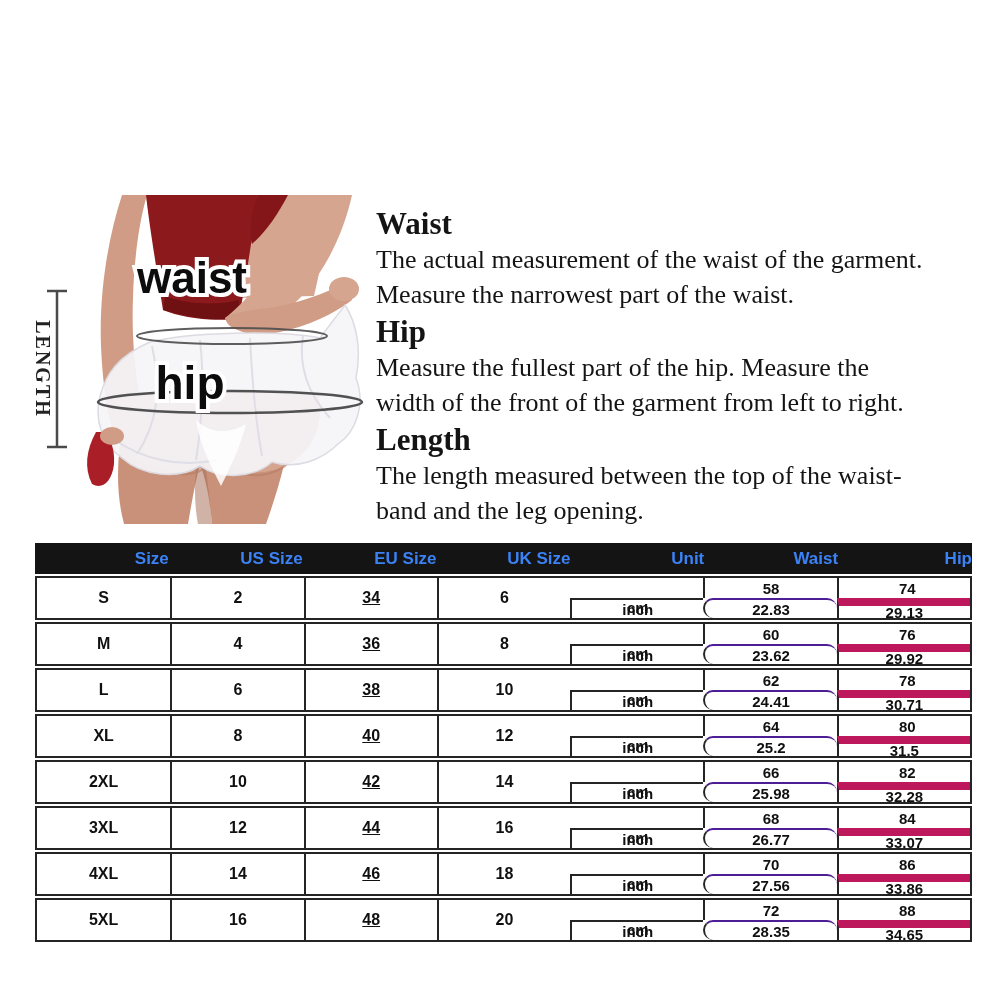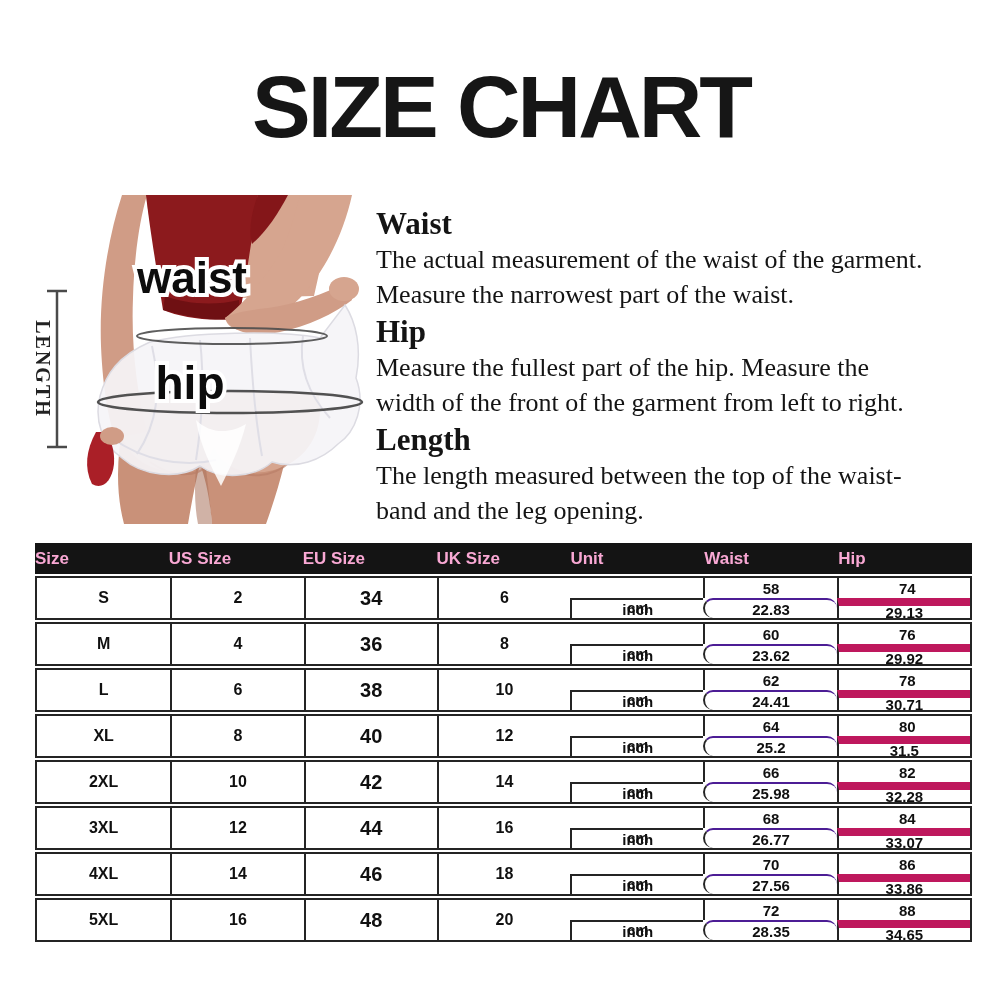--- a/index.html
+++ b/index.html
@@ -13,47 +13,46 @@
   .photo { position:absolute; left:10px; top:195px; width:362px; height:337px; }
 
   .guide { position:absolute; left:376px; top:206px; width:618px;
            font-family:"Liberation Serif",serif; color:#141414; }
   .guide-section { margin-bottom:2px; }
   .guide-heading { font-size:31px; font-weight:bold; line-height:36px; }
   .guide-line { font-size:26px; line-height:35px; }
 
   .size-table { position:absolute; left:35px; top:543px; width:937px; }
   .t-header { display:grid; grid-template-columns:repeat(7,1fr); background:#141414; height:31px; align-items:center; }
-  .hcell { color:#f9a8d4; font-size:17px; font-weight:bold; text-align:left; }
+  .hcell { color:#3b82f6; font-size:17px; font-weight:bold; text-align:right; }
   .t-body { display:flex; flex-direction:column; gap:2px; margin-top:2px; }
   .t-group { display:grid; grid-template-columns:repeat(7,1fr); grid-template-rows:20px 20px;
              border:2px solid #242424; background:#fff; }
   .cell { display:flex; align-items:center; justify-content:center;
           font-size:15px; font-weight:bold; color:#101010; border-left:2px solid #242424; }
   .t-group .cell:nth-child(1){grid-column:1;grid-row:1/3;border-left:none;font-size:16px;}
   .t-group .cell:nth-child(2){grid-column:2;grid-row:1/3;font-size:16px;}
-  .t-group .cell:nth-child(3){grid-column:3;grid-row:1/3;font-size:20px;}
+  .t-group .cell:nth-child(3){grid-column:3;grid-row:1/3;font-size:16px;text-decoration:underline;}
   .t-group .cell:nth-child(4){grid-column:4;grid-row:1/3;font-size:16px;}
   .t-group .cell:nth-child(5){grid-column:5;grid-row:1;margin-top:29px;}
   .t-group .cell:nth-child(6){grid-column:6;grid-row:1;}
   .t-group .cell:nth-child(7){grid-column:7;grid-row:1;padding-left:6px;}
   .t-group .cell:nth-child(8){grid-column:5;grid-row:2;border-top:2px solid #242424;}
   .t-group .cell:nth-child(9){grid-column:6;grid-row:2;border-top:2px solid #4c1d95;border-radius:10px;}
   .t-group .cell:nth-child(10){grid-column:7;grid-row:2;border-top:8px solid #be185d;}
 
   .measure-label { font-family:"Liberation Sans",sans-serif; font-weight:bold;
                    paint-order:stroke; stroke:#ffffff; fill:#0c0c0c; }
   .length-text { font-family:"Liberation Serif",serif; font-weight:bold; fill:#222; letter-spacing:2px; }
 </style>
 </head>
 <body>
 
 <div class="page">
 
-  <div class="title">SIZE CHART</div>
 
   <svg class="photo" viewBox="10 195 362 337" width="362" height="337" xmlns="http://www.w3.org/2000/svg">
     <rect x="10" y="195" width="362" height="337" fill="#ffffff"></rect>
 
     <g>
 
       <path d="M124,420 C116,458 116,494 124,524 L188,524 C192,500 196,480 200,464
                C206,480 210,500 212,524 L266,524 C278,490 288,456 292,420 Z" fill="#c99179"></path>
       <path d="M198,450 C194,478 194,504 198,524 L212,524 C210,498 206,470 204,452 Z" fill="#a9735d" opacity="0.55"></path>
 

